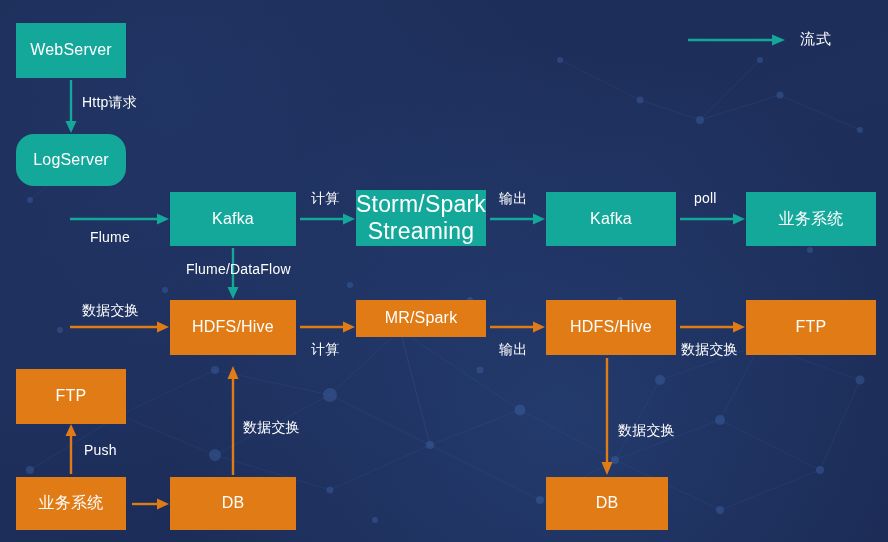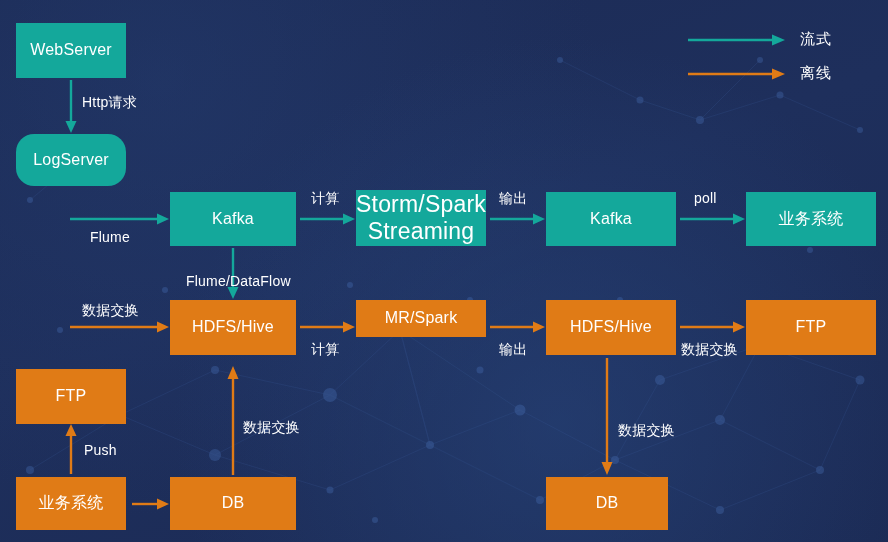--- a/index.html
+++ b/index.html
@@ -96,27 +96,20 @@
   </svg>
 
   <div class="legend-row" style="left:688px;top:30px;">
     <svg width="98" height="14">
       <line x1="0" y1="7" x2="84" y2="7" stroke="#14a89b" stroke-width="2.4"></line>
       <polygon points="84,1.5 97,7 84,12.5" fill="#14a89b"></polygon>
     </svg>
     <span class="legend-text">流式</span>
   </div>
 
-  <div class="legend-row" style="left:688px;top:64px;">
-    <svg width="98" height="14">
-      <line x1="0" y1="7" x2="84" y2="7" stroke="#e07b16" stroke-width="2.4"></line>
-      <polygon points="84,1.5 97,7 84,12.5" fill="#e07b16"></polygon>
-    </svg>
-    <span class="legend-text">离线</span>
-  </div>
 
   <svg class="arrow" style="left:0;top:0;" width="888" height="542">
 
     <g>
       <line x1="71" y1="80" x2="71" y2="122" stroke="#14a89b" stroke-width="2.4"></line>
       <polygon points="65.5,121 76.5,121 71,133" fill="#14a89b"></polygon>
     </g>
 
     <g>
       <line x1="70" y1="219" x2="158" y2="219" stroke="#14a89b" stroke-width="2.4"></line>
@@ -241,21 +234,21 @@
 
   <div class="box orange fs20" style="left:546px;top:477px;width:122px;height:53px;">
     <span class="lbl">DB</span>
   </div>
 
   <div class="alabel" style="left:82px;top:94px;">Http请求</div>
   <div class="alabel" style="left:90px;top:229px;">Flume</div>
   <div class="alabel" style="left:311px;top:190px;">计算</div>
   <div class="alabel" style="left:499px;top:190px;">输出</div>
   <div class="alabel" style="left:694px;top:190px;">poll</div>
-  <div class="alabel" style="left:186px;top:261px;margin-top:12px;">Flume/DataFlow</div>
+  <div class="alabel" style="left:186px;top:261px;">Flume/DataFlow</div>
   <div class="alabel" style="left:82px;top:302px;">数据交换</div>
   <div class="alabel" style="left:311px;top:341px;">计算</div>
   <div class="alabel" style="left:499px;top:341px;">输出</div>
   <div class="alabel" style="left:681px;top:341px;">数据交换</div>
   <div class="alabel" style="left:84px;top:442px;">Push</div>
   <div class="alabel" style="left:243px;top:419px;">数据交换</div>
   <div class="alabel" style="left:618px;top:422px;">数据交换</div>
 
 </div>
 

